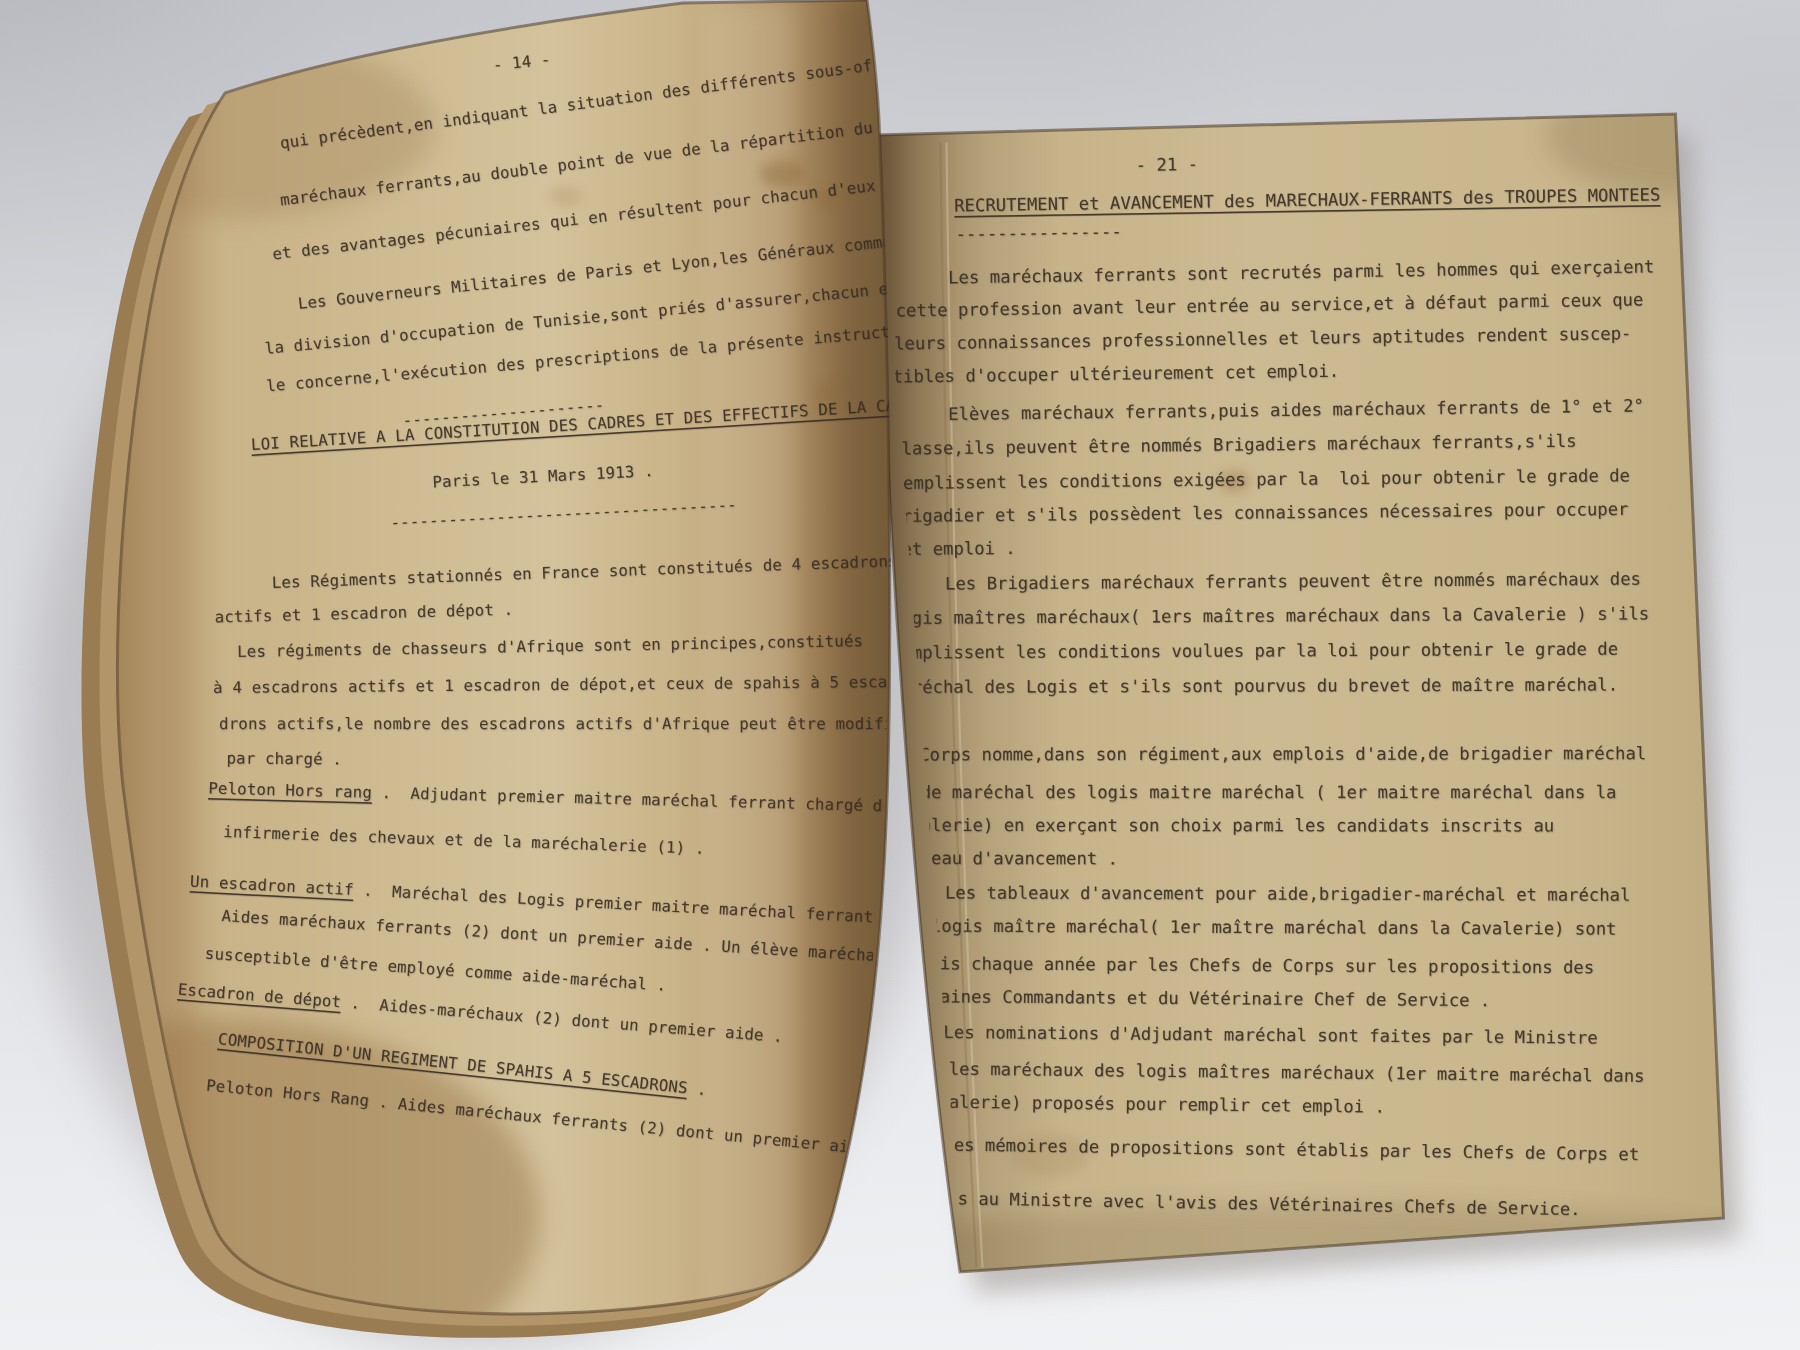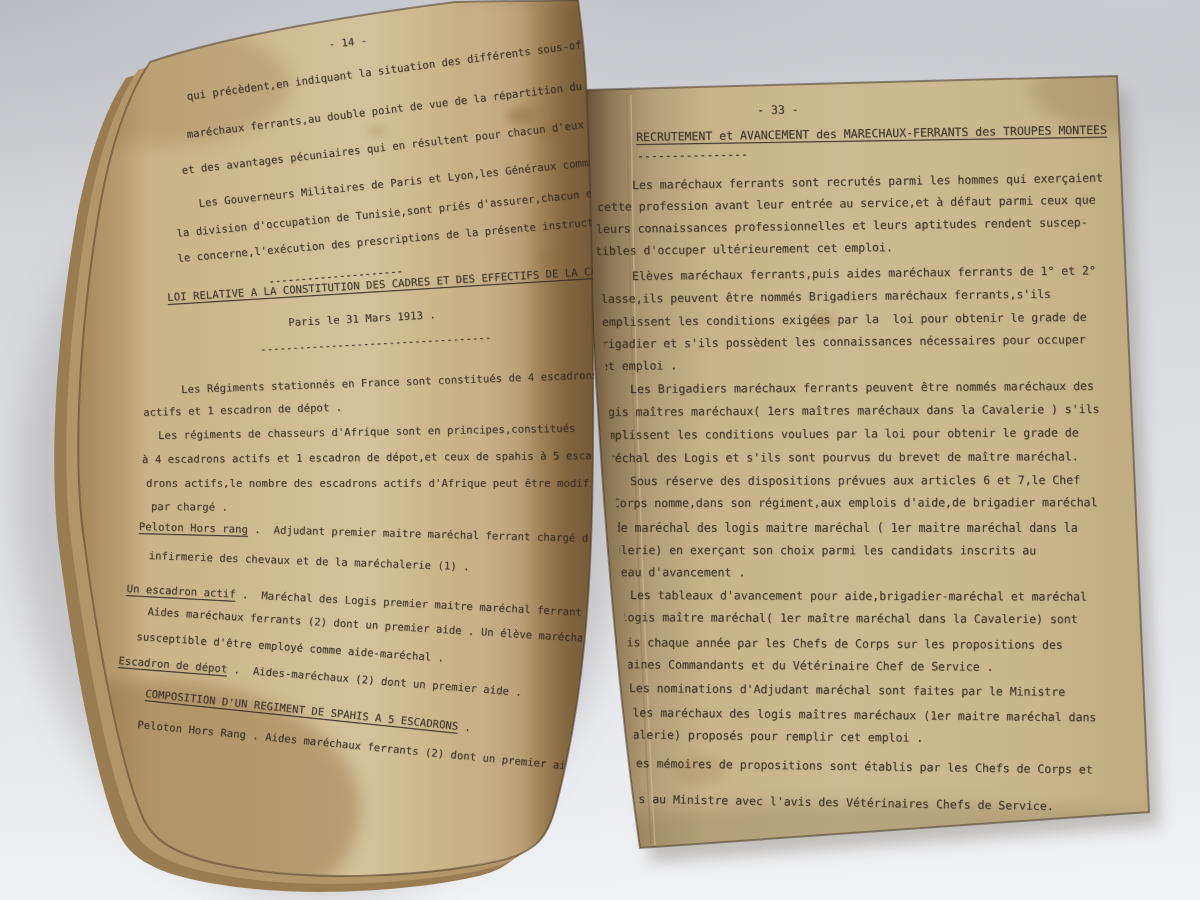--- a/index.html
+++ b/index.html
@@ -139,37 +139,36 @@
     <div class="tl" style="left:149px;top:549px;transform:rotate(2deg)">infirmerie des chevaux et de la maréchalerie (1) .</div>
     <div class="tl" style="left:127px;top:582px;transform:rotate(3deg)"><span class="u">Un escadron actif</span><span> .  Maréchal des Logis premier maitre maréchal ferrant</span></div>
     <div class="tl" style="left:148px;top:605px;transform:rotate(3.5deg)">Aides maréchaux ferrants (2) dont un premier aide . Un élève maréchal fer</div>
     <div class="tl" style="left:137px;top:630px;transform:rotate(4deg)">susceptible d'être employé comme aide-maréchal .</div>
     <div class="tl" style="left:119px;top:654px;transform:rotate(4.5deg)"><span class="u">Escadron de dépot</span><span> .  Aides-maréchaux (2) dont un premier aide .</span></div>
     <div class="tl" style="left:146px;top:687px;transform:rotate(6deg)"><span class="u">COMPOSITION D'UN REGIMENT DE SPAHIS A 5 ESCADRONS</span><span> .</span></div>
     <div class="tl" style="left:138px;top:718px;transform:rotate(5.5deg)">Peloton Hors Rang . Aides maréchaux ferrants (2) dont un premier aide</div>
   </div>
 
   <div class="page-text right">
-    <div class="tl ctr" style="left:757px;top:104px;transform:rotate(-1deg)">- 33 -</div>
+    <div class="tl ctr" style="left:757px;top:104px;transform:rotate(-1deg)">- 21 -</div>
     <div class="tl" style="left:636px;top:131px;transform:rotate(-0.9deg)"><span class="u">RECRUTEMENT et AVANCEMENT des MARECHAUX-FERRANTS des TROUPES MONTEES</span></div>
     <div class="tl" style="left:637px;top:150px;transform:rotate(-0.9deg)">----------------</div>
     <div class="tl" style="left:632px;top:179px;transform:rotate(-0.9deg)">Les maréchaux ferrants sont recrutés parmi les hommes qui exerçaient</div>
     <div class="tl" style="left:597px;top:201px;transform:rotate(-0.85deg)">cette profession avant leur entrée au service,et à défaut parmi ceux que</div>
     <div class="tl" style="left:596px;top:223px;transform:rotate(-0.8deg)">leurs connaissances professionnelles et leurs aptitudes rendent suscep-</div>
     <div class="tl" style="left:595px;top:245px;transform:rotate(-0.75deg)">tibles d'occuper ultérieurement cet emploi.</div>
     <div class="tl" style="left:632px;top:270px;transform:rotate(-0.7deg)">Elèves maréchaux ferrants,puis aides maréchaux ferrants de 1° et 2°</div>
     <div class="tl" style="left:594px;top:293px;transform:rotate(-0.65deg)">classe,ils peuvent être nommés Brigadiers maréchaux ferrants,s'ils</div>
     <div class="tl" style="left:595px;top:316px;transform:rotate(-0.6deg)">remplissent les conditions exigées par la  loi pour obtenir le grade de</div>
     <div class="tl" style="left:594px;top:338px;transform:rotate(-0.55deg)">Brigadier et s'ils possèdent les connaissances nécessaires pour occuper</div>
     <div class="tl" style="left:594px;top:360px;transform:rotate(-0.5deg)">cet emploi .</div>
     <div class="tl" style="left:630px;top:383px;transform:rotate(-0.4deg)">Les Brigadiers maréchaux ferrants peuvent être nommés maréchaux des</div>
     <div class="tl" style="left:594px;top:406px;transform:rotate(-0.35deg)">logis maîtres maréchaux( 1ers maîtres maréchaux dans la Cavalerie ) s'ils</div>
     <div class="tl" style="left:594px;top:429px;transform:rotate(-0.3deg)">remplissent les conditions voulues par la loi pour obtenir le grade de</div>
     <div class="tl" style="left:594px;top:452px;transform:rotate(-0.2deg)">Maréchal des Logis et s'ils sont pourvus du brevet de maître maréchal.</div>
-    <div class="tl" style="left:630px;top:475px;transform:rotate(-0.15deg)">Sous réserve des dispositions prévues aux articles 6 et 7,le Chef</div>
     <div class="tl" style="left:592px;top:497px;transform:rotate(-0.1deg)">de Corps nomme,dans son régiment,aux emplois d'aide,de brigadier maréchal</div>
     <div class="tl" style="left:593px;top:522px;transform:rotate(0deg)">et de maréchal des logis maitre maréchal ( 1er maitre maréchal dans la</div>
     <div class="tl" style="left:593px;top:544px;transform:rotate(0.05deg)">Cavalerie) en exerçant son choix parmi les candidats inscrits au</div>
     <div class="tl" style="left:593px;top:566px;transform:rotate(0.1deg)">tableau d'avancement .</div>
     <div class="tl" style="left:630px;top:589px;transform:rotate(0.2deg)">Les tableaux d'avancement pour aide,brigadier-maréchal et maréchal</div>
     <div class="tl" style="left:593px;top:611px;transform:rotate(0.25deg)">des logis maître maréchal( 1er maître maréchal dans la Cavalerie) sont</div>
     <div class="tl" style="left:592px;top:636px;transform:rotate(0.35deg)">établis chaque année par les Chefs de Corps sur les propositions des</div>
     <div class="tl" style="left:592px;top:658px;transform:rotate(0.4deg)">Capitaines Commandants et du Vétérinaire Chef de Service .</div>
     <div class="tl" style="left:629px;top:682px;transform:rotate(0.5deg)">Les nominations d'Adjudant maréchal sont faites par le Ministre</div>
     <div class="tl" style="left:591px;top:706px;transform:rotate(0.6deg)">parmi les maréchaux des logis maîtres maréchaux (1er maitre maréchal dans</div>

